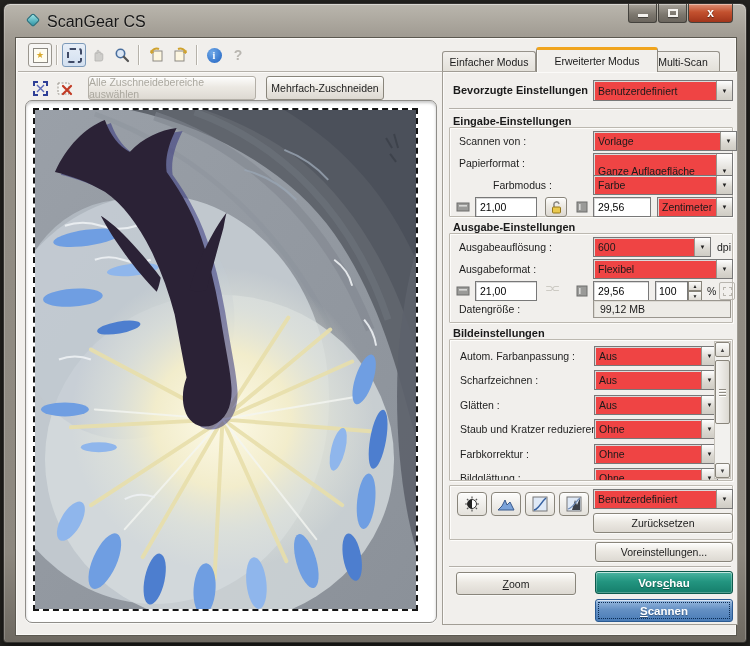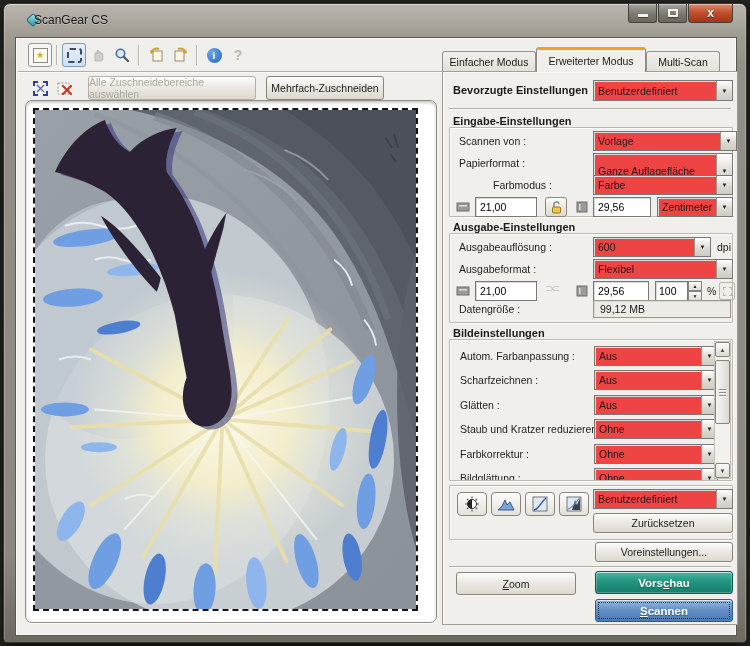--- a/index.html
+++ b/index.html
@@ -8,21 +8,21 @@
 
   
   #window { position:absolute; left:3px; top:3px; width:744px; height:640px;
     border-radius:7px 7px 4px 4px; border:1px solid #353330;
     background:linear-gradient(180deg,#bab6ad 0,#a29d94 30px,#948f86 60px,#8d887f 86%,#6e6961 100%);
     box-shadow:inset 0 1px 0 rgba(255,255,255,.45), inset 1px 0 0 rgba(255,255,255,.2), inset -1px 0 0 rgba(255,255,255,.2), 0 3px 10px rgba(0,0,0,.65); }
   #titlebar { position:absolute; left:0; top:0; right:0; height:31px; }
   .title-icon { position:absolute; left:24px; top:11px; width:10px; height:10px;
     background:linear-gradient(135deg,#9fe6e6,#2e93a5); transform:rotate(45deg);
     border:1px solid #1f6d7d; border-radius:2px; }
-  .title-text { position:absolute; left:30px; top:9px; font-size:12px; color:#171717; text-shadow:0 1px 1px rgba(255,255,255,.35); }
+  .title-text { position:absolute; left:43px; top:9px; font-size:16px; color:#171717; text-shadow:0 1px 1px rgba(255,255,255,.35); }
   #win-controls { position:absolute; top:0; right:13px; display:flex; gap:1px; }
   .win-btn { height:19px; border:1px solid #44423d; border-top:none;
     background:linear-gradient(180deg,#a8a39a,#7b766d 60%,#6b665e);
     box-shadow:inset 0 1px 0 rgba(255,255,255,.4); position:relative; }
   .win-btn.min { width:29px; border-radius:0 0 3px 3px; }
   .win-btn.max { width:29px; border-radius:0 0 3px 3px; }
   .win-btn.close { width:45px; border-radius:0 0 4px 4px;
     background:linear-gradient(180deg,#dd9075,#c3512f 45%,#a2351b); }
   .glyph-min { position:absolute; left:9px; bottom:5px; width:10px; height:3px; background:#f4f2ee; box-shadow:0 1px 0 rgba(0,0,0,.4); }
   .glyph-max { position:absolute; left:9px; top:5px; width:10px; height:8px; border:2px solid #f4f2ee; box-shadow:0 1px 1px rgba(0,0,0,.4); }
@@ -284,21 +284,21 @@
           <g stroke="#3c414a" stroke-width="2" opacity=".9">
             <path d="M352,28 l6,10"></path>
               <path d="M360,24 l4,14"></path>
               <path d="M356,44 l6,8"></path>
           </g>
         </svg>
       </div>
     </div>
 
     <div class="tab" style="left:426px;top:13px;width:94px;height:21px;">Einfacher Modus</div>
-    <div class="tab active" style="left:520px;top:9px;width:110px;height:25px;">Erweiterter Modus</div>
+    <div class="tab active" style="left:520px;top:9px;width:122px;height:25px;">Erweiterter Modus</div>
     <div class="tab" style="left:630px;top:13px;width:74px;height:21px;">Multi-Scan</div>
 
     <div id="tab-page">
 
       <div class="sect" style="left:10px;top:12px;">Bevorzugte Einstellungen</div>
       <div class="select" style="left:150px;top:8px;width:140px;height:21px;">
         <span class="sel-text">Benutzerdefiniert</span>
           <span class="sel-btn">▼</span>
       </div>
       <div class="etched" style="top:36px;"></div>

